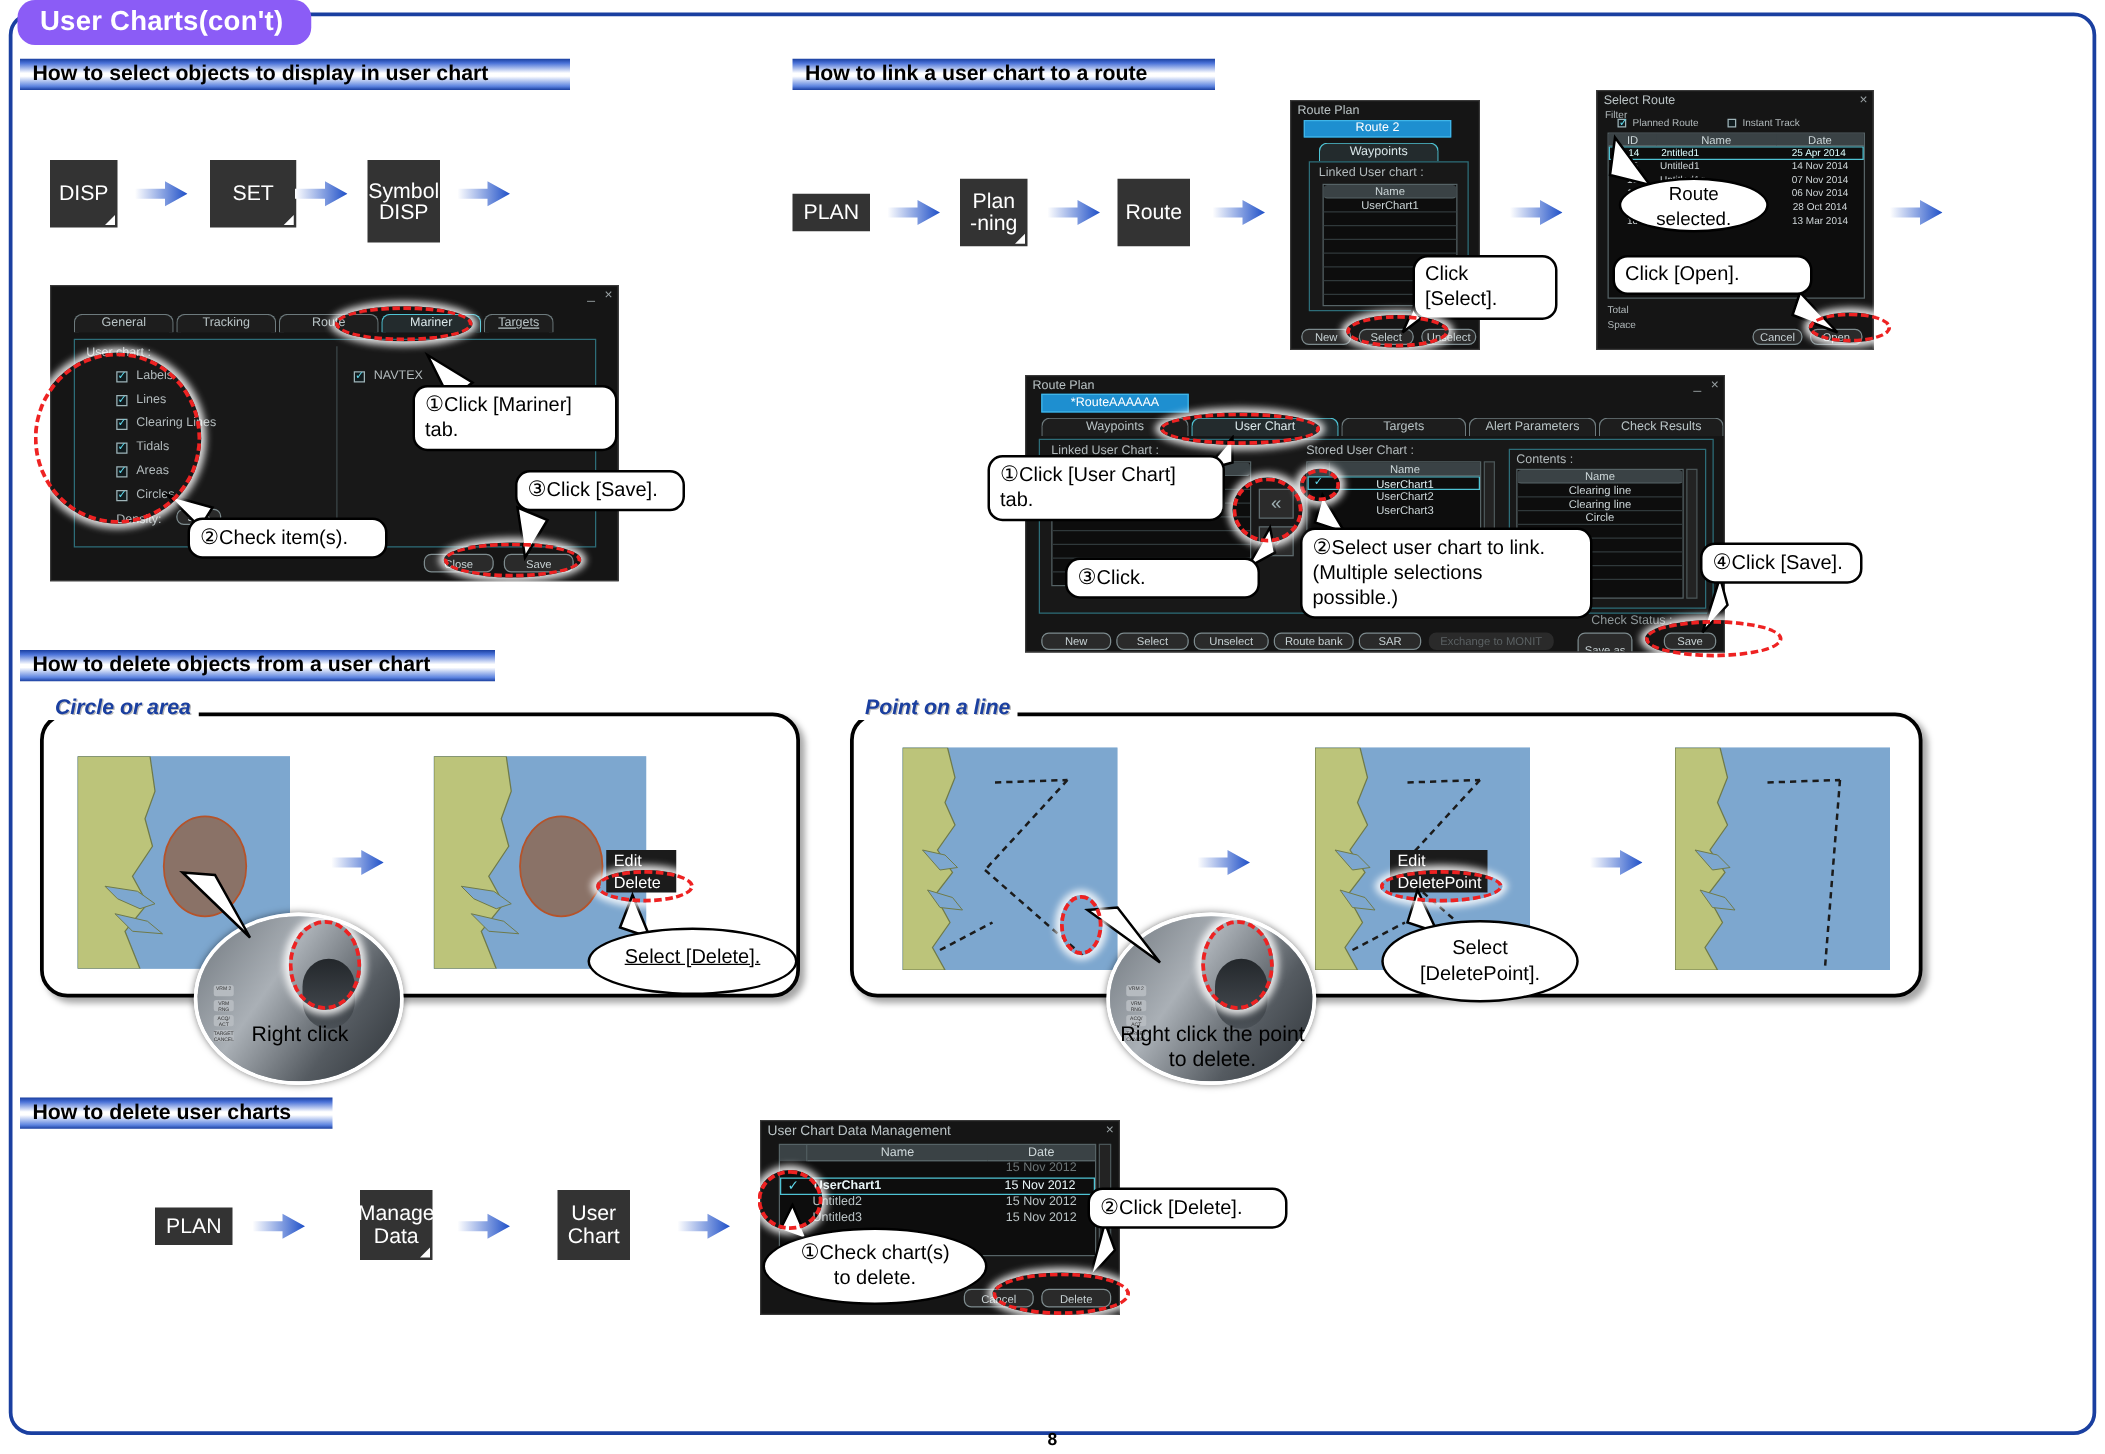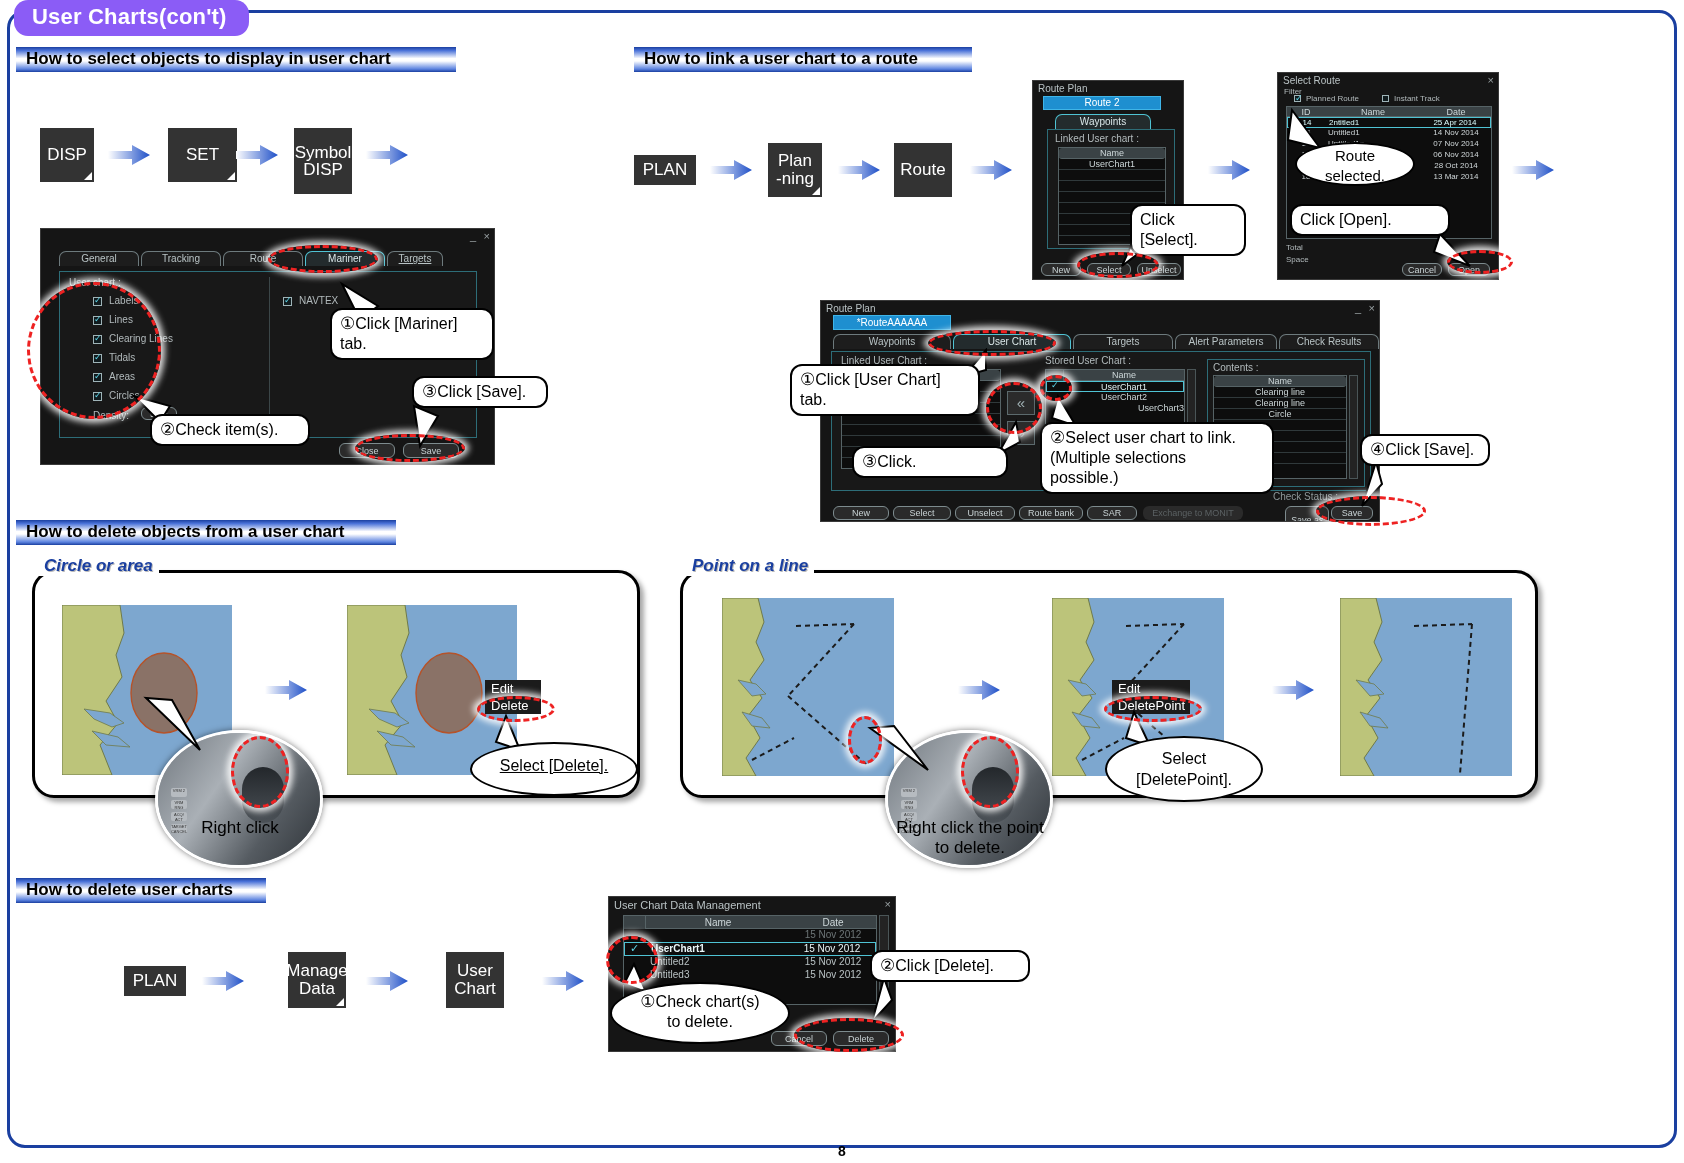--- a/index.html
+++ b/index.html
@@ -480,21 +480,21 @@
           <span style="position:absolute;left:4px;top:-2px;color:#5fd7ea;font-size:9px;">✓</span>
         </div>
       <div style="flex:1;font-size:9px;text-align:center;color:#e3f2f4;">UserChart1</div>
     </div>
     <div style="display:flex;height:11px;">
       <div style="width:18px;"></div>
       <div style="flex:1;font-size:9px;text-align:center;color:#cdd7d9;">UserChart2</div>
     </div>
     <div style="display:flex;height:11px;">
       <div style="width:18px;"></div>
-      <div style="flex:1;font-size:9px;text-align:right;color:#cdd7d9;">UserChart3</div>
+      <div style="flex:1;font-size:9px;text-align:center;color:#cdd7d9;">UserChart3</div>
     </div>
     <div class="tr" style="height:11px;"></div>
       <div class="tr" style="height:11px;"></div>
     <div class="tr" style="height:11px;"></div>
       <div class="tr" style="height:11px;"></div>
   </div>
   <div style="position:absolute;left:366px;top:68px;width:9px;height:100px;background:#232323;border:1px solid #4a5557;"></div>
 
   <div class="panel" style="left:386px;top:58px;width:158px;height:128px;"></div>
   <div class="lbl" style="left:392px;top:61px;">Contents :</div>
@@ -510,21 +510,21 @@
   </div>
   <div style="position:absolute;left:528px;top:74px;width:9px;height:104px;background:#232323;border:1px solid #4a5557;"></div>
   <div class="lbl" style="left:452px;top:190px;color:#8e9799;">Check Status :</div>
 
   <div class="btn" style="left:12px;top:205px;width:56px;height:14px;">New</div>
   <div class="btn" style="left:72px;top:205px;width:58px;height:14px;">Select</div>
   <div class="btn" style="left:134px;top:205px;width:60px;height:14px;">Unselect</div>
   <div class="btn" style="left:198px;top:205px;width:64px;height:14px;">Route bank</div>
   <div class="btn" style="left:266px;top:205px;width:50px;height:14px;">SAR</div>
   <div class="btn dim" style="left:322px;top:205px;width:100px;height:14px;border:none;">Exchange to MONIT</div>
-  <div class="btn" style="left:464px;top:205px;width:44px;height:28px;font-style:italic;">Save as</div>
+  <div class="btn" style="left:441px;top:205px;width:44px;height:28px;">Save as</div>
   <div class="btn" style="left:510px;top:205px;width:42px;height:14px;">Save</div>
 </div>
 
 <div class="hl" style="left:928px; top:330px; width:128px; height:26px;"></div>
 <div class="hl" style="left:1040px; top:375px; width:32px; height:26px;"></div>
 <div class="hl" style="left:986px; top:382px; width:56px; height:52px;"></div>
 <div class="hl" style="left:1316px; top:496px; width:110px; height:30px;"></div>
 
 <div class="callout" style="left:790px; top:364px; width:190px;">
   <span class="num">①</span><span style="white-space:pre-line">Click [User Chart]

